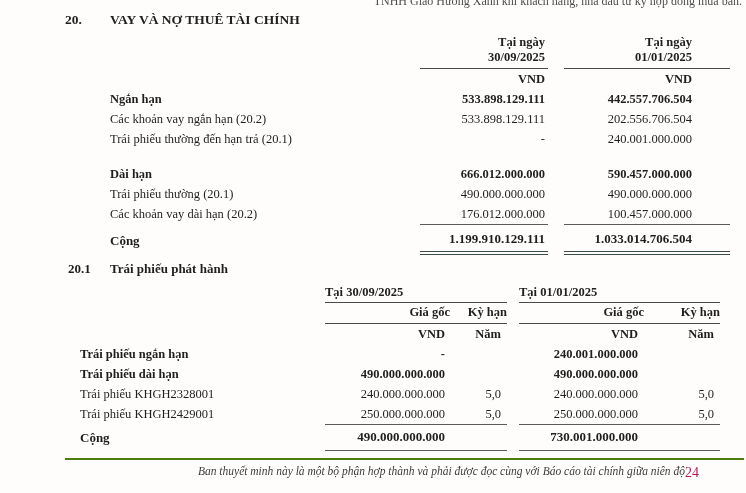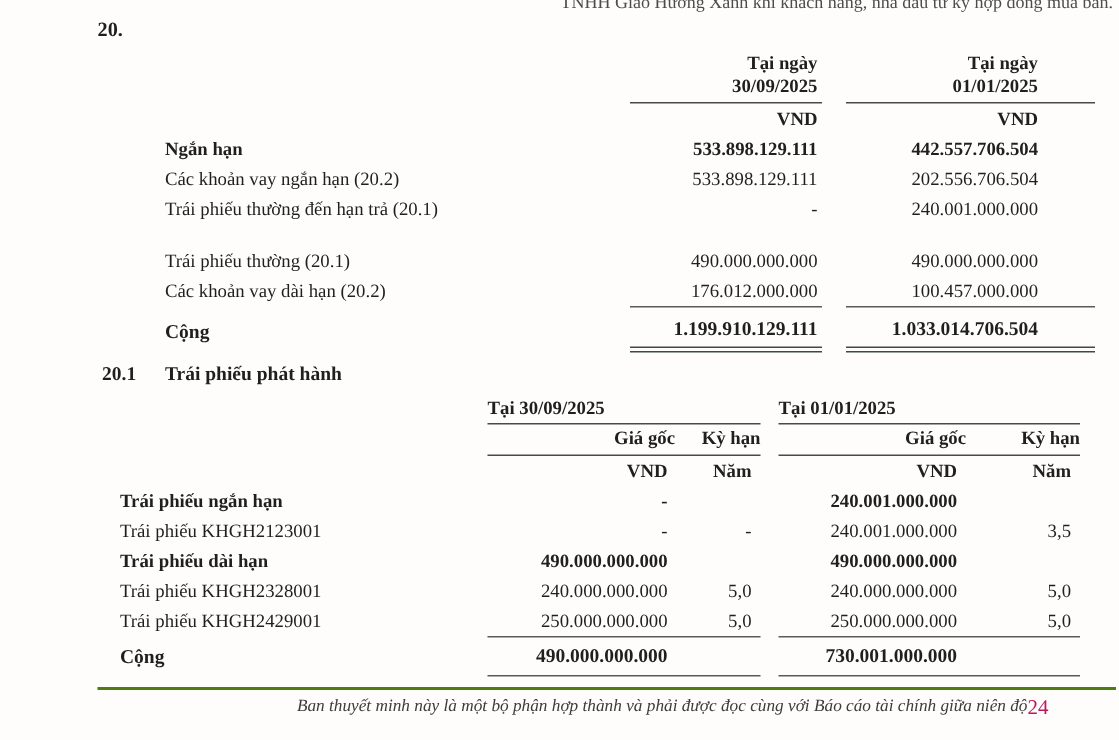--- a/index.html
+++ b/index.html
@@ -69,20 +69,21 @@
 </style>
 </head>
 <body>
 
 <div class="clip-band">
   <span>TNHH Giao Hương Xanh khi khách hàng, nhà đầu tư ký hợp đồng mua bán.</span>
 </div>
 
 <div class="section-heading">
   <span class="sec-num">20.</span>
+  <span>VAY VÀ NỢ THUÊ TÀI CHÍNH</span>
 </div>
 
 <table class="t1">
   <colgroup>
       <col style="width:310px">
       <col style="width:128px">
       <col style="width:16px">
       <col style="width:166px">
     </colgroup>
   <tbody>
@@ -118,20 +119,26 @@
   </tr>
   <tr>
     <td>Trái phiếu thường đến hạn trả (20.1)</td>
     <td class="num c1">-</td>
     <td></td>
     <td class="num c2">240.001.000.000</td>
   </tr>
   <tr class="spacer">
         <td colspan="4"></td>
       </tr>
+  <tr class="b">
+    <td>Dài hạn</td>
+    <td class="num c1">666.012.000.000</td>
+    <td></td>
+    <td class="num c2">590.457.000.000</td>
+  </tr>
   <tr>
     <td>Trái phiếu thường (20.1)</td>
     <td class="num c1">490.000.000.000</td>
     <td></td>
     <td class="num c2">490.000.000.000</td>
   </tr>
   <tr class="underline">
     <td>Các khoản vay dài hạn (20.2)</td>
     <td class="num c1">176.012.000.000</td>
     <td></td>
@@ -184,28 +191,20 @@
     <td class="num k2">Năm</td>
   </tr>
   <tr class="b">
     <td>Trái phiếu ngắn hạn</td>
     <td class="num a1">-</td>
     <td class="num k1"></td>
     <td></td>
     <td class="num a2">240.001.000.000</td>
     <td class="num k2"></td>
   </tr>
-  <tr>
-    <td>Trái phiếu KHGH2123001</td>
-    <td class="num a1">-</td>
-    <td class="num k1">-</td>
-    <td></td>
-    <td class="num a2">240.001.000.000</td>
-    <td class="num k2">3,5</td>
-  </tr>
   <tr class="b">
     <td>Trái phiếu dài hạn</td>
     <td class="num a1">490.000.000.000</td>
     <td class="num k1"></td>
     <td></td>
     <td class="num a2">490.000.000.000</td>
     <td class="num k2"></td>
   </tr>
   <tr>
     <td>Trái phiếu KHGH2328001</td>

